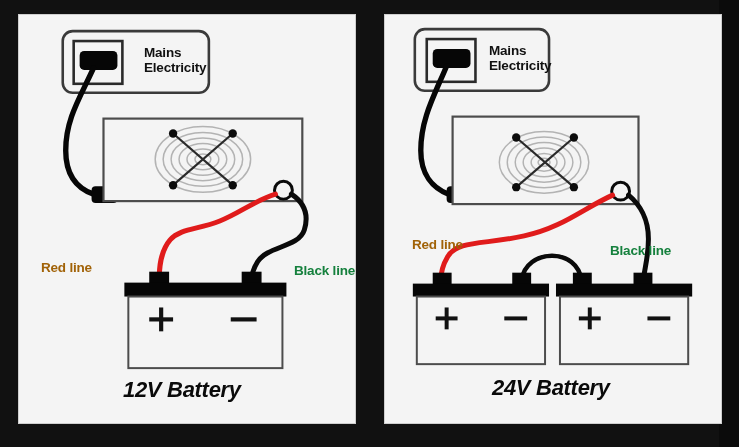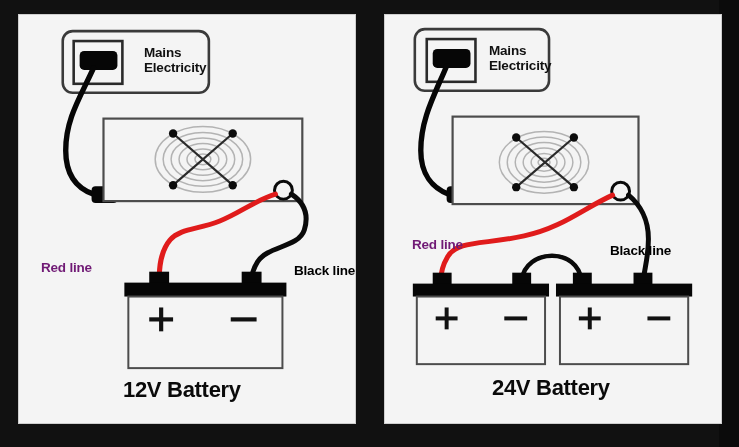--- a/index.html
+++ b/index.html
@@ -46,30 +46,31 @@
     color: #111111;
   }
   .label-mains {
     font-size: 13.5px;
     letter-spacing: -0.2px;
   }
   .label-wire {
     font-size: 13.5px;
     letter-spacing: -0.2px;
   }
-  .label-red { color: #701a75; }
-  .label-black { color: #000000; padding-left: 22px; }
+  .label-red { color: #a16207; }
+  .label-black { color: #15803d; padding-left: 22px; }
   .title-text {
     position: absolute;
     font-family: "Liberation Sans", sans-serif;
     font-weight: bold;
     font-size: 22px;
     color: #0a0a0a;
     white-space: pre;
     letter-spacing: -0.3px;
+    font-style: italic;
   }
 </style>
 </head>
 <body>
 
 <div id="diagram-root">
 
   <div class="panel" id="panel-left">
 
     <svg class="panel-svg" viewBox="0 0 338 410">

